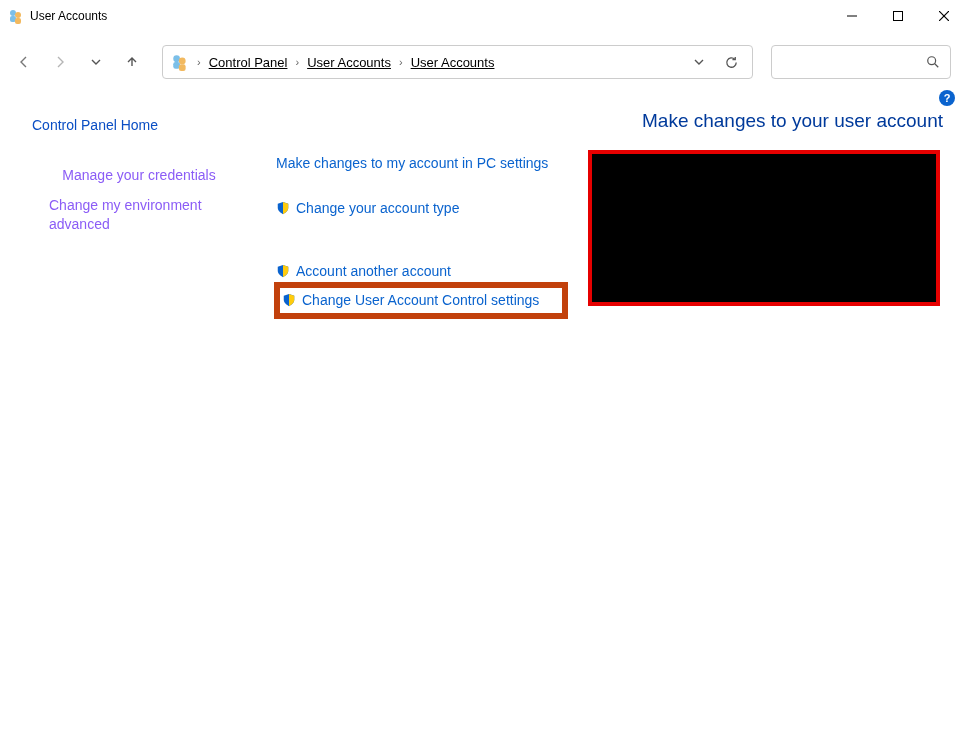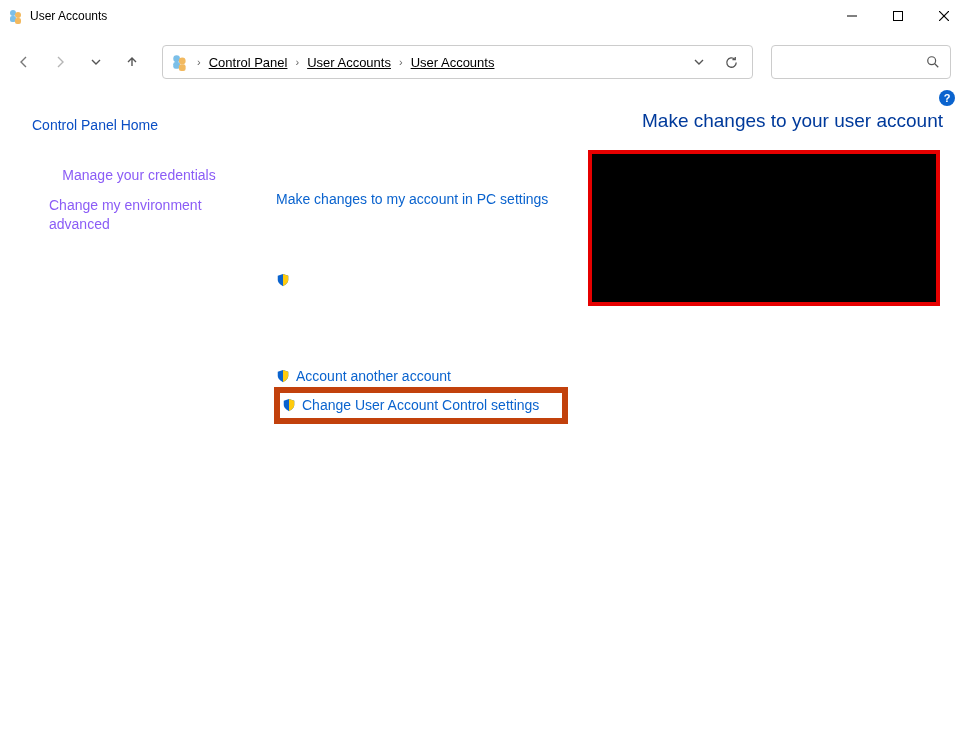--- a/index.html
+++ b/index.html
@@ -144,21 +144,20 @@
     }
     .action-link {
       color: #0a63ce;
       font-size: 14px;
       padding: 4px 0;
       display: flex;
       gap: 6px;
       align-items: flex-start;
       cursor: default;
       line-height: 1.35;
-      margin-top: 36px;
     }
     .action-link.highlight {
       border: 6px solid #c2410c;
       padding: 3px 2px;
       margin: -3px -2px;
     }
     .action-spacer { height: 24px; }
 
     .preview-box {
       width: 352px; height: 156px;
@@ -296,20 +295,21 @@
           <span class="lt">Make changes to my account in PC settings</span>
         </div>
         <div style="height:18px"></div>
         <div class="action-link">
           <span class="shield">
             <svg viewBox="0 0 16 16">
                 <path d="M8 1 L14 3 V8 C14 12 8 15 8 15 C8 15 2 12 2 8 V3 Z" fill="#0a63ce"></path>
                 <path d="M8 1 L14 3 V8 C14 12 8 15 8 15 Z" fill="#ffcb0d"></path>
               </svg>
           </span>
+          <span class="lt">Change your account type</span>
         </div>
         <div class="action-spacer"></div>
         <div style="height:12px"></div>
         <div class="action-link">
           <span class="shield">
             <svg viewBox="0 0 16 16">
                 <path d="M8 1 L14 3 V8 C14 12 8 15 8 15 C8 15 2 12 2 8 V3 Z" fill="#0a63ce"></path>
                 <path d="M8 1 L14 3 V8 C14 12 8 15 8 15 Z" fill="#ffcb0d"></path>
               </svg>
           </span>

